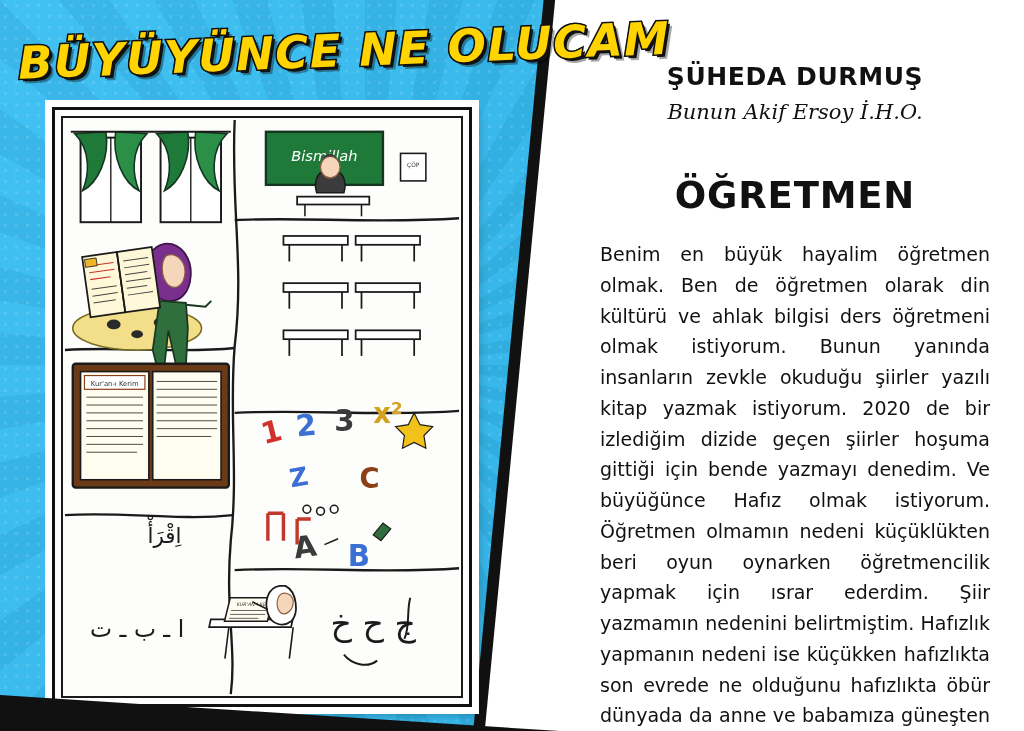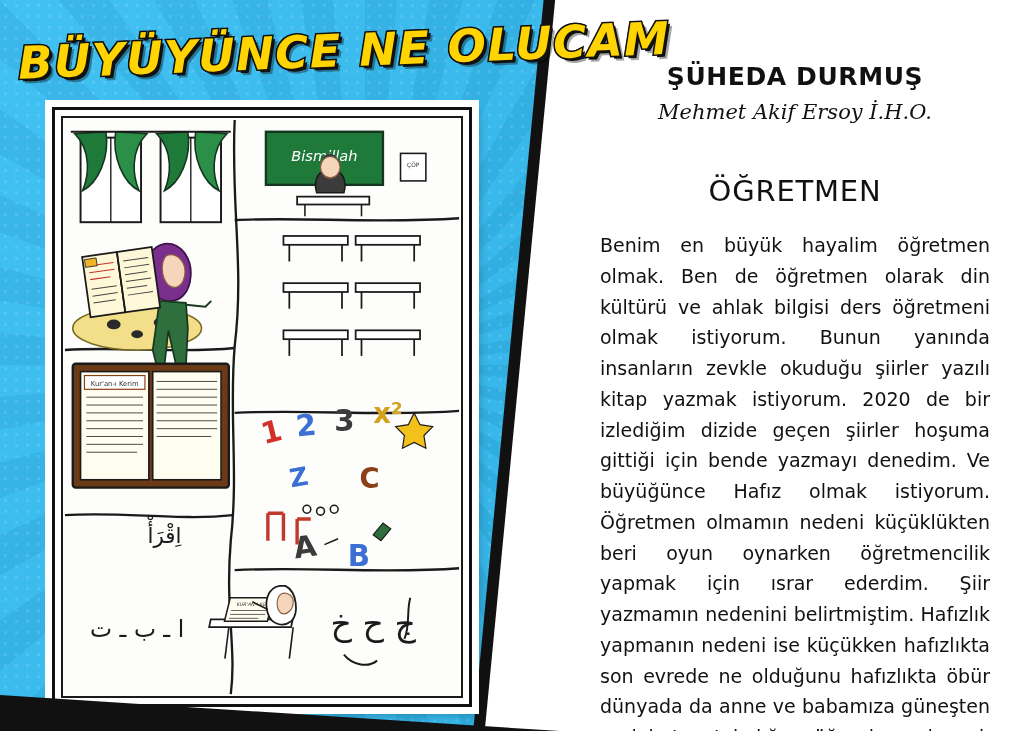--- a/index.html
+++ b/index.html
@@ -140,22 +140,22 @@
   .school {
     font-family: "DejaVu Serif", serif;
     font-style: italic;
     font-size: 21px;
     color: #111;
     text-align: center;
     margin-top: 9px;
   }
   .job-title {
     font-family: "DejaVu Sans", sans-serif;
-    font-weight: 400;
-    font-size: 29px;
+    font-weight: 700;
+    font-size: 37px;
     letter-spacing: .8px;
     color: #111;
     text-align: center;
     margin-top: 50px;
   }
   .body-text {
     margin-top: 22px;
     font-family: "DejaVu Sans", sans-serif;
     font-size: 19px;
     line-height: 1.62;
@@ -352,18 +352,18 @@
         <path d="M356 488 C352 502 356 516 350 530" stroke="#1a1a1a" stroke-width="2" fill="none"></path>
         <path d="M288 546 C296 556 312 560 322 552" stroke="#1a1a1a" stroke-width="2" fill="none"></path>
       </svg>
     </div>
   </div>
 
   <div class="corner-wedge"></div>
 
   <div class="right-panel">
     <div class="author">ŞÜHEDA DURMUŞ</div>
-    <div class="school">Mehmet Akif Ersoy İ.H.O.</div>
+    <div class="school">Bunun Akif Ersoy İ.H.O.</div>
     <div class="job-title">ÖĞRETMEN</div>
     <div class="body-text">Benim en büyük hayalim öğretmen olmak. Ben de öğretmen olarak din kültürü ve ahlak bilgisi ders öğretmeni olmak istiyorum. Bunun yanında insanların zevkle okuduğu şiirler yazılı kitap yazmak istiyorum. 2020 de bir izlediğim dizide geçen şiirler hoşuma gittiği için bende yazmayı denedim. Ve büyüğünce Hafız olmak istiyorum. Öğretmen olmamın nedeni küçüklükten beri oyun oynarken öğretmencilik yapmak için ısrar ederdim. Şiir yazmamın nedenini belirtmiştim. Hafızlık yapmanın nedeni ise küçükken hafızlıkta son evrede ne olduğunu hafızlıkta öbür dünyada da anne ve babamıza güneşten parlak taç takıdığını öğrenince de çok mutlu olup 4. Sınıftan beri yapmakta çok istemeye başladım.</div>
   </div>
 
 </div>
 
 </body></html>

